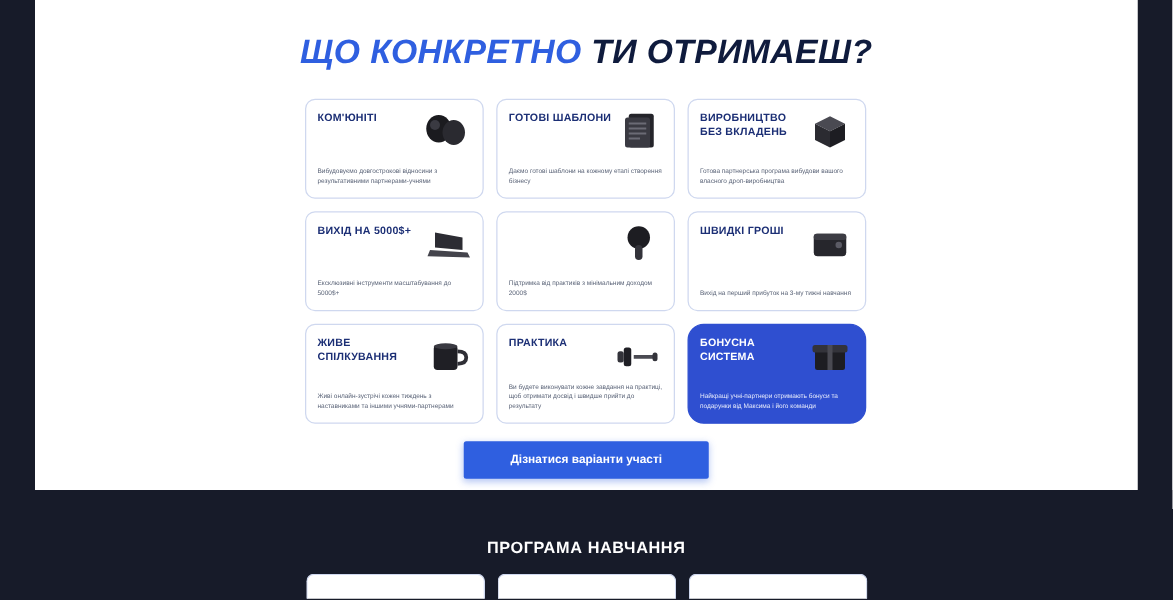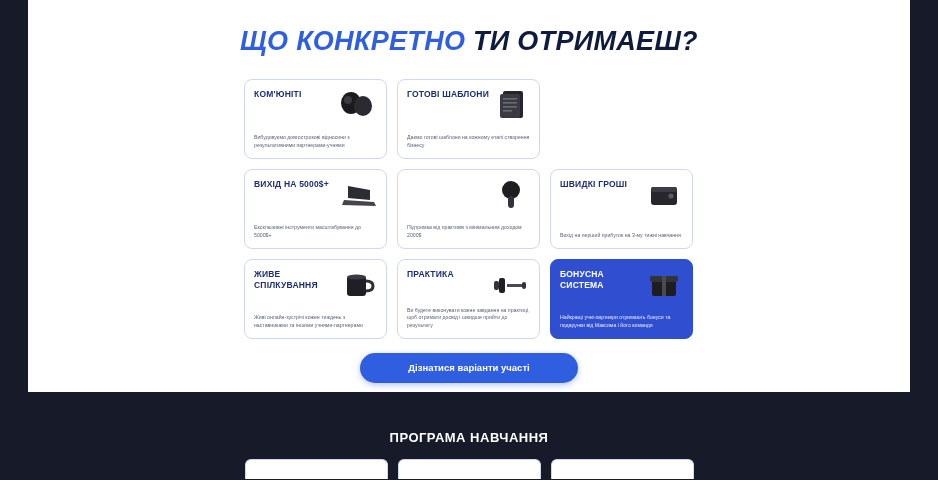--- a/index.html
+++ b/index.html
@@ -55,20 +55,21 @@
     height: 80px;
     border: 1.5px solid #cfd8ef;
     border-radius: 8px;
     background: #ffffff;
     padding: 9px 9px 8px 9px;
     overflow: hidden;
   }
   .card.blue {
     background: #2f4fd0;
     border-color: #2f4fd0;
+    border-radius: 13px;
   }
   .card-title {
     font-size: 8.5px;
     font-weight: 800;
     color: #1c2f75;
     letter-spacing: 0.2px;
     line-height: 1.25;
     max-width: 86px;
     text-transform: uppercase;
   }
@@ -90,24 +91,24 @@
     right: 6px;
     top: 6px;
     width: 46px;
     height: 38px;
   }
   .card-img svg { display: block; }
 
   .cta-wrap { text-align: center; margin-top: 14px; }
   .cta {
     display: inline-block;
-    width: 218px;
+    width: 196px;
     height: 30px;
     line-height: 30px;
-    border-radius: 15px;
+    border-radius: 2px;
     background: #2f5fe0;
     color: #ffffff;
     font-size: 9.5px;
     font-weight: 700;
     text-align: center;
     border: none;
     cursor: pointer;
     box-shadow: 0 2px 6px rgba(47,95,224,0.35);
   }
 
@@ -178,20 +179,31 @@
             <rect x="13" y="8" width="20" height="24" rx="2" fill="#3a3a42"></rect>
             <rect x="16" y="12" width="14" height="1.6" fill="#6b6b75"></rect>
             <rect x="16" y="16" width="14" height="1.6" fill="#6b6b75"></rect>
             <rect x="16" y="20" width="14" height="1.6" fill="#6b6b75"></rect>
             <rect x="16" y="24" width="9" height="1.6" fill="#6b6b75"></rect>
           </svg>
         </div>
         <div class="card-desc">Даємо готові шаблони на кожному етапі створення бізнесу</div>
       </div>
 
+      <div class="card">
+        <div class="card-title">ВИРОБНИЦТВО БЕЗ ВКЛАДЕНЬ</div>
+        <div class="card-img">
+          <svg width="46" height="38" viewBox="0 0 46 38">
+            <polygon points="12,13 24,7 36,13 24,19" fill="#4a4a52"></polygon>
+            <polygon points="12,13 24,19 24,32 12,26" fill="#2b2b31"></polygon>
+            <polygon points="36,13 24,19 24,32 36,26" fill="#1d1d22"></polygon>
+          </svg>
+        </div>
+        <div class="card-desc">Готова партнерська програма вибудови вашого власного дроп-виробництва</div>
+      </div>
     </div>
 
     <div class="card-row">
       <div class="card">
         <div class="card-title">ВИХІД НА 5000$+</div>
         <div class="card-img">
           <svg width="46" height="38" viewBox="0 0 46 38">
             <polygon points="14,10 36,14 36,24 14,22" fill="#2c2c33"></polygon>
             <polygon points="10,24 40,26 42,30 8,29" fill="#44444c"></polygon>
           </svg>

